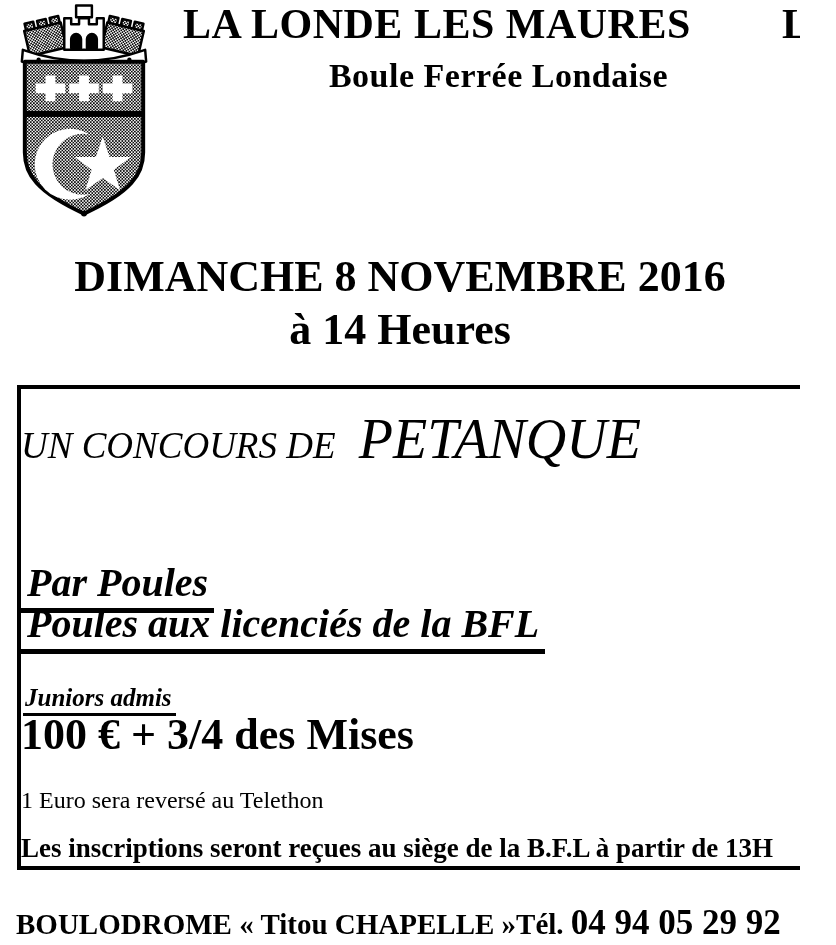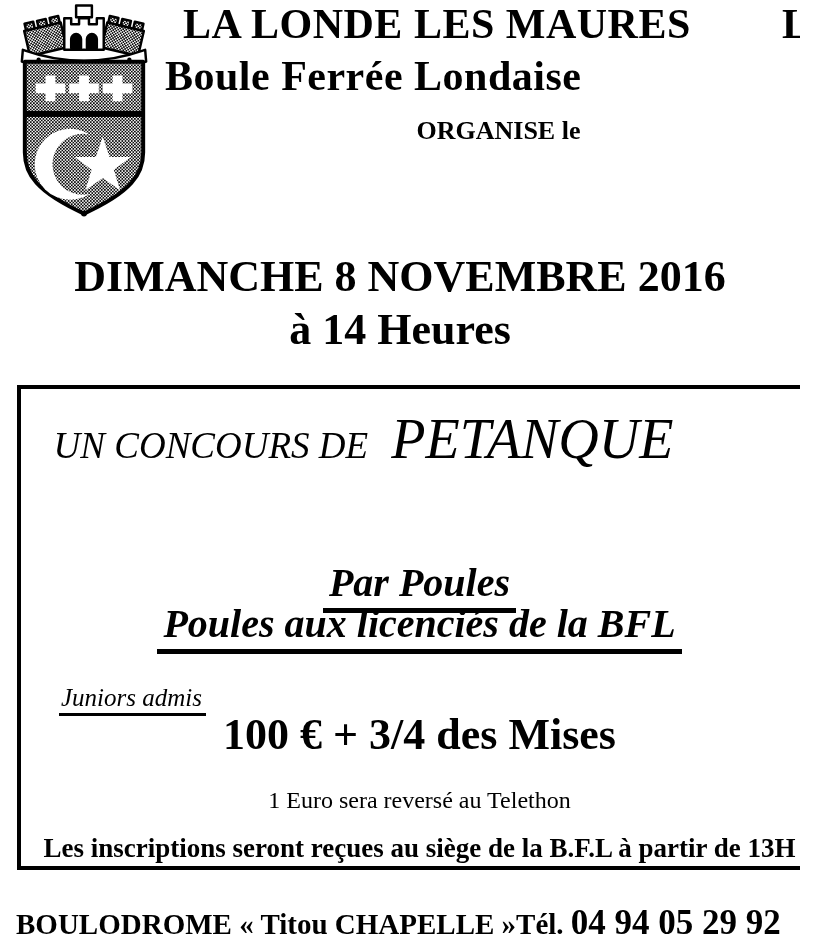--- a/index.html
+++ b/index.html
@@ -12,48 +12,48 @@
   .crest{position:absolute;left:11px;top:4px;width:146px;height:216px;}
   
   .header{position:absolute;left:165px;top:0;width:667px;height:170px;}
   .h-line1{
     position:absolute;left:0;top:-2px;width:100%;display:flex;
     justify-content:space-between;font-weight:bold;font-size:42px;
     line-height:52px;letter-spacing:0.5px;white-space:nowrap;
   }
   .h-line1 .left{margin-left:18px;}
   .h-line2{
-    position:absolute;left:0;top:50px;width:100%;
-    font-weight:bold;font-size:42px;line-height:52px;letter-spacing:0.5px;
+    position:absolute;left:0;top:50px;width:100%;text-align:center;
+    font-weight:bold;font-size:34px;line-height:52px;letter-spacing:0.5px;
   }
   .h-line3{
     position:absolute;left:0;top:116px;width:100%;text-align:center;
     font-weight:bold;font-size:26px;line-height:30px;
   }
   
   .date-block{
     position:absolute;left:0;top:250px;width:100%;text-align:center;
     font-weight:bold;font-size:44px;line-height:53px;
   }
   
   .event-box{
     position:absolute;left:17px;top:385px;width:797px;height:477px;
     border:4px solid #000;
   }
-  .event-box>div{position:absolute;width:100%;text-align:center;white-space:nowrap;}
+  .event-box>div{position:absolute;width:100%;white-space:nowrap;}
   .intro{top:20px;padding-right:112px;box-sizing:border-box;
     font-style:italic;font-size:37px;line-height:60px;}
   .intro .big{font-size:56px;margin-left:14px;}
   .tete{top:85px;font-style:italic;font-weight:bold;font-size:76px;line-height:82px;}
   .u span{border-bottom:5px solid #000;padding:0 6px 2px 6px;display:inline-block;}
   .poules{top:171px;font-style:italic;font-weight:bold;font-size:40px;line-height:46px;}
   .elig1{top:212px;font-style:italic;font-weight:bold;font-size:40px;line-height:46px;}
   .elig2{top:254px;font-style:italic;font-weight:bold;font-size:40px;line-height:46px;}
   .juniors{top:295px;left:2px;width:auto !important;text-align:left !important;
-    font-style:italic;font-weight:normal;font-size:25px;line-height:28px;margin-left:36px;}
+    font-style:italic;font-weight:bold;font-size:25px;line-height:28px;}
   .juniors span{border-bottom:3px solid #000;padding:0 4px 1px 2px;display:inline-block;}
   .prize{top:321px;font-weight:bold;font-size:44px;line-height:50px;}
   .part1{top:372px;font-size:24px;line-height:26px;}
   .part2{top:398px;font-size:24px;line-height:26px;}
   .inscriptions{top:443px;font-weight:bold;font-size:27px;line-height:32px;}
   
   .footer{
     position:absolute;left:0;top:904px;width:100%;
     font-weight:bold;font-size:29px;line-height:38px;white-space:nowrap;
     padding-left:16px;box-sizing:border-box;
@@ -124,21 +124,20 @@
       <path fill="#ffffff" d="M93,134 L99.9,154.5 L121.5,154.7 L104.2,167.6 L110.6,188.3 L93,175.8 L75.4,188.3 L81.8,167.6 L64.5,154.7 L86.1,154.5 Z"></path>
     </svg>
   </div>
 
   <div class="header">
     <div class="h-line1">
       <span class="left">LA LONDE LES MAURES</span>
       <span class="right">La</span>
     </div>
     <div class="h-line2">Boule Ferrée Londaise</div>
-    <div class="h-line3">ORGANISE le</div>
   </div>
 
   <div class="date-block">
     <div>DIMANCHE 8 NOVEMBRE 2016</div>
     <div>à 14 Heures</div>
   </div>
 
   <div class="event-box">
     <div class="intro">
       <span>UN CONCOURS DE</span>

